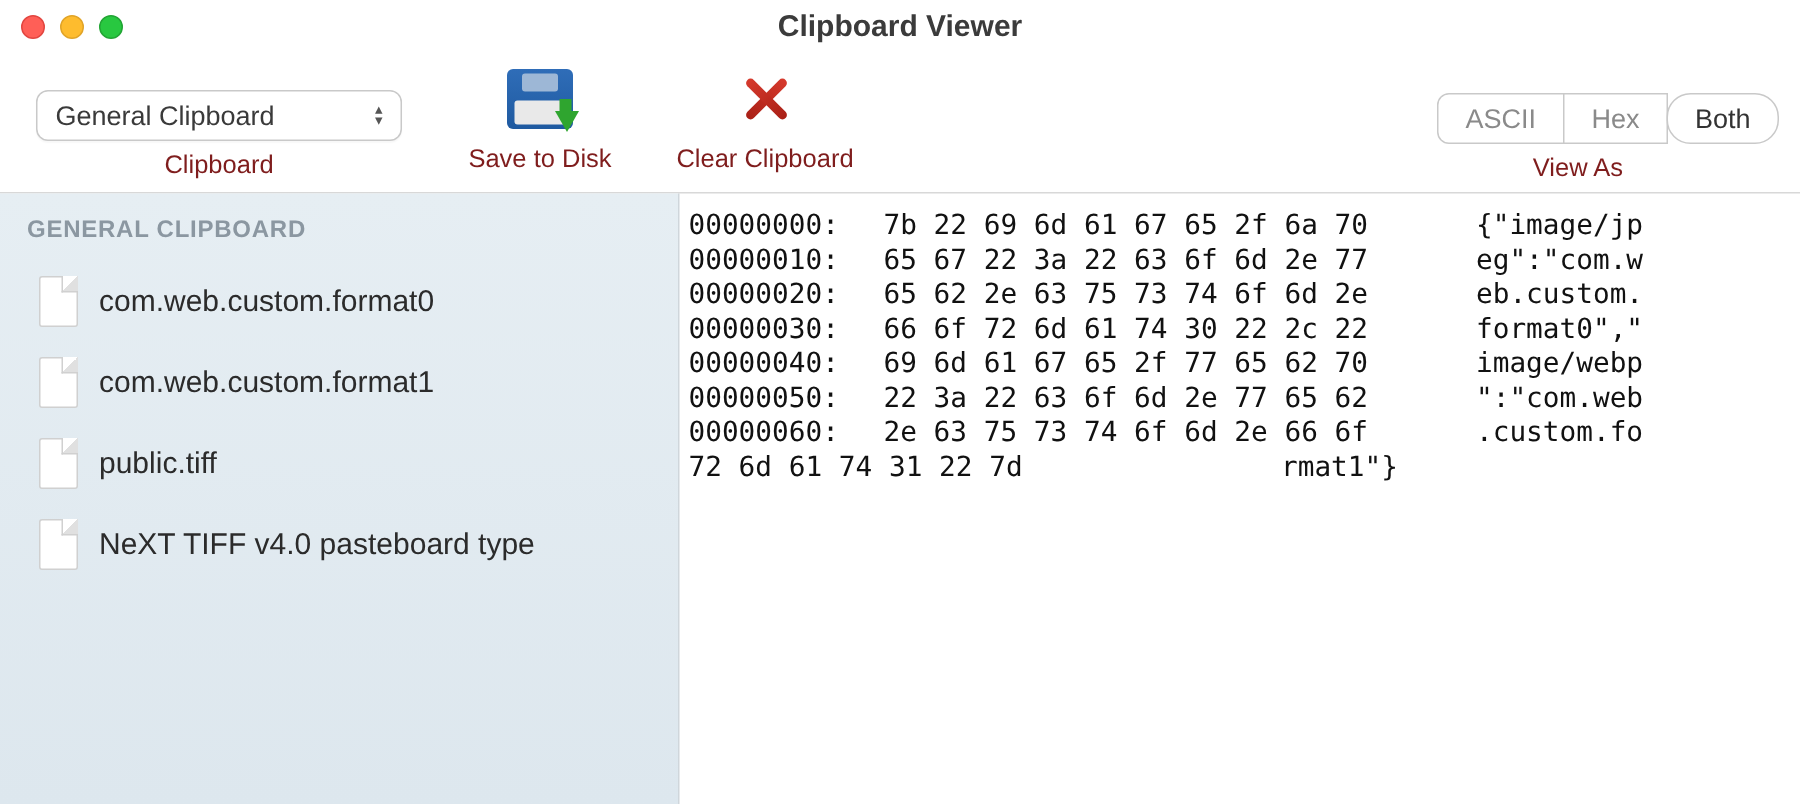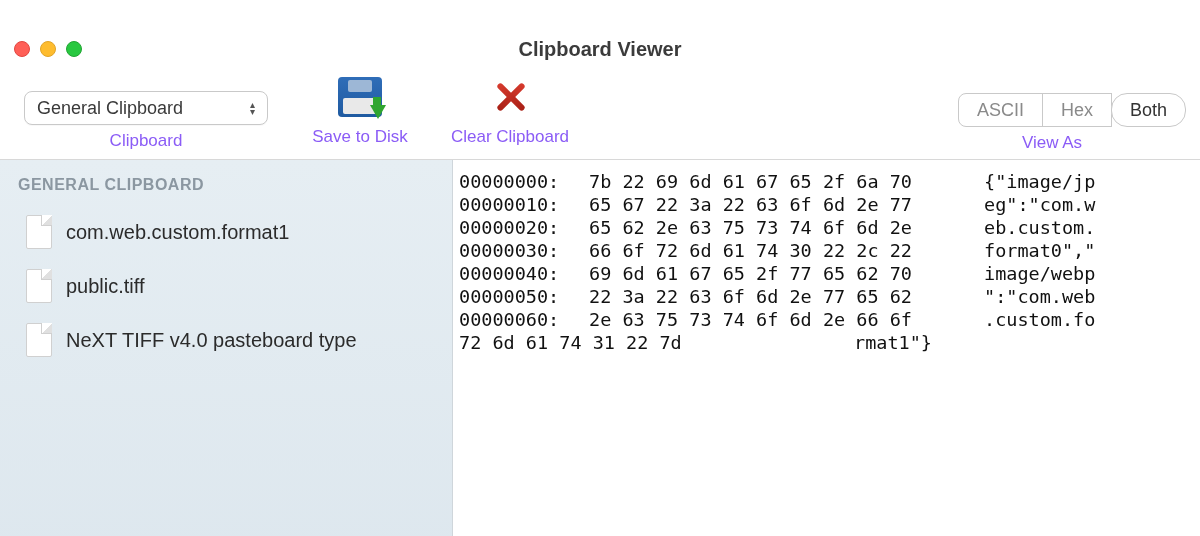--- a/index.html
+++ b/index.html
@@ -11,21 +11,20 @@
     overflow: hidden;
   }
 
   
   .titlebar {
     height: 36px;
     display: flex;
     align-items: center;
     position: relative;
     padding: 0 14px;
-    margin-top: 31px;
   }
   .traffic-lights {
     display: flex;
     gap: 10px;
     align-items: center;
   }
   .tl {
     width: 16px; height: 16px; border-radius: 50%;
   }
   .tl.red    { background: #ff5f57; border: 1px solid #e24640; }
@@ -37,21 +36,21 @@
   }
 
   
   .toolbar {
     height: 92px;
     display: flex;
     align-items: flex-start;
     padding: 6px 14px 0 14px;
   }
   .tool-group { display: flex; flex-direction: column; align-items: center; }
-  .tool-label { font-size: 17px; color: #8b5cf6; margin-top: 6px; }
+  .tool-label { font-size: 17px; color: #7f1d1d; margin-top: 6px; }
 
   .clipboard-select {
     border: 1px solid #c9c9c9;
     border-radius: 8px;
     background: #fff;
     height: 34px;
     width: 244px;
     display: flex; align-items: center;
     padding: 0 12px;
     font-size: 18px; color: #3a3a3a;
@@ -238,20 +237,24 @@
   </div>
 </div>
 
 <div class="content">
 
   <div class="sidebar">
     <div class="sidebar-header">General Clipboard</div>
 
     <div class="list-item">
       <div class="file-icon"></div>
+      <span>com.web.custom.format0</span>
+    </div>
+    <div class="list-item">
+      <div class="file-icon"></div>
       <span>com.web.custom.format1</span>
     </div>
     <div class="list-item">
       <div class="file-icon"></div>
       <span>public.tiff</span>
     </div>
     <div class="list-item">
       <div class="file-icon"></div>
       <span>NeXT TIFF v4.0 pasteboard type</span>
     </div>

